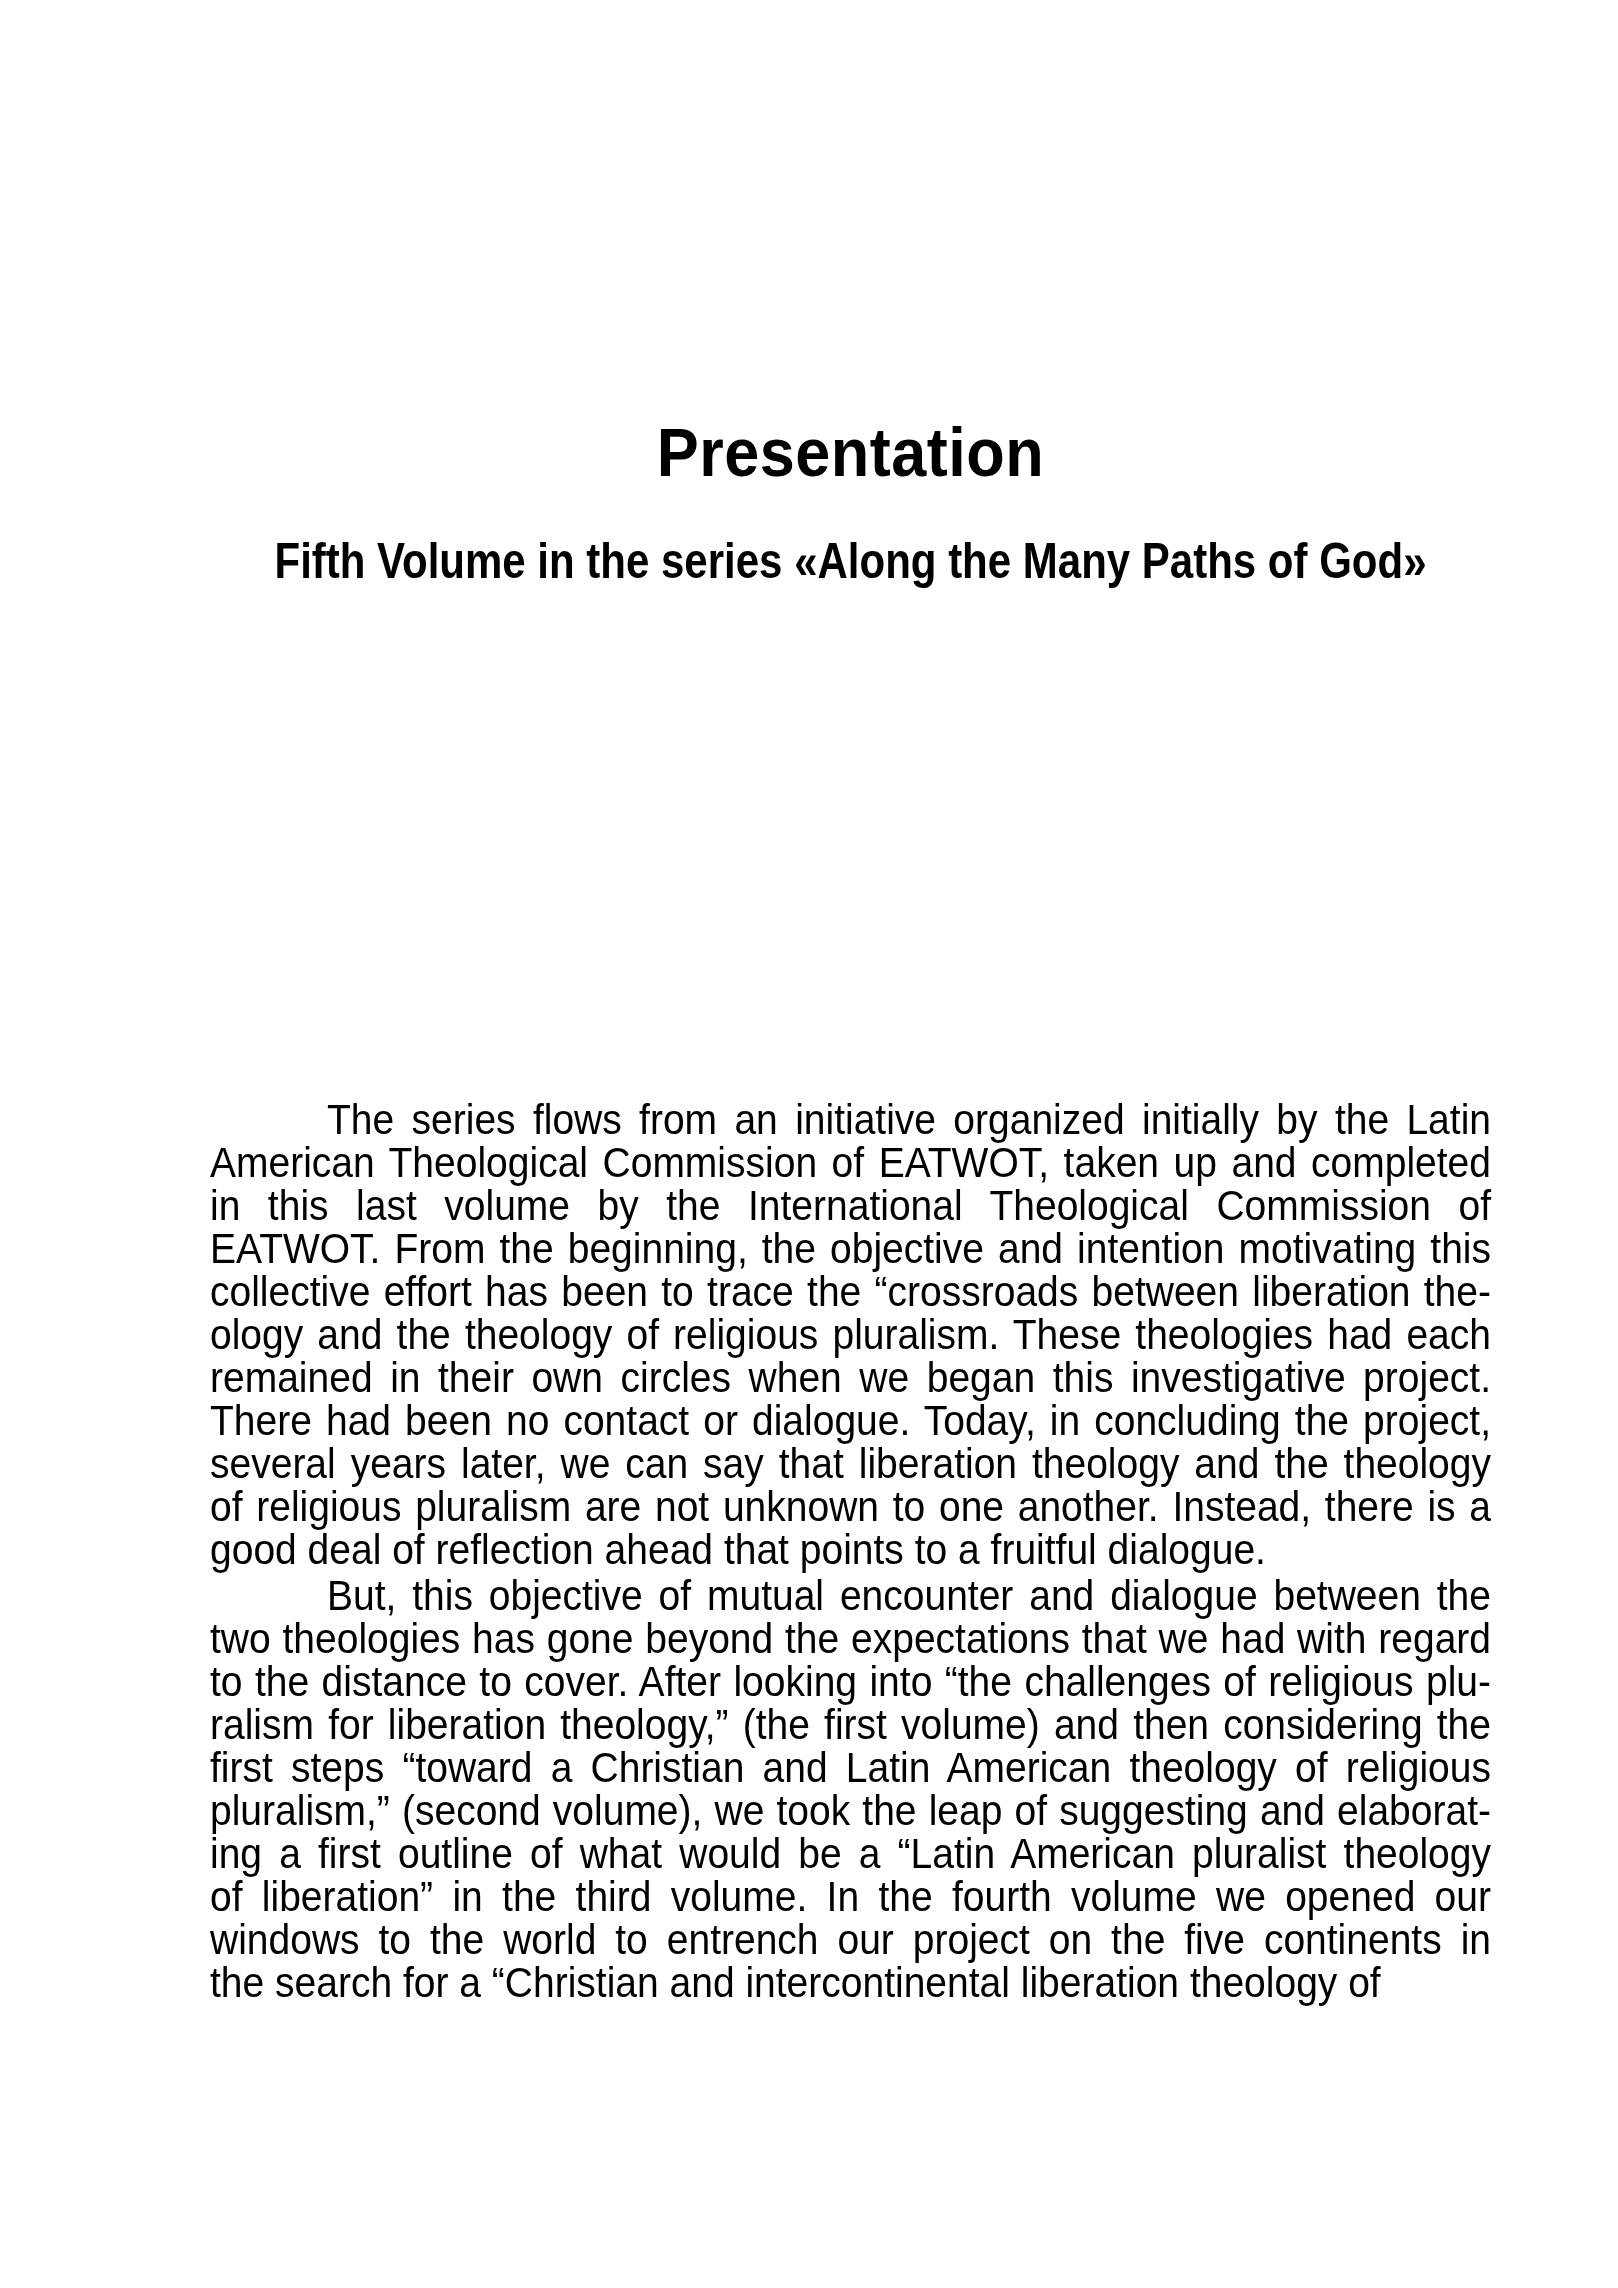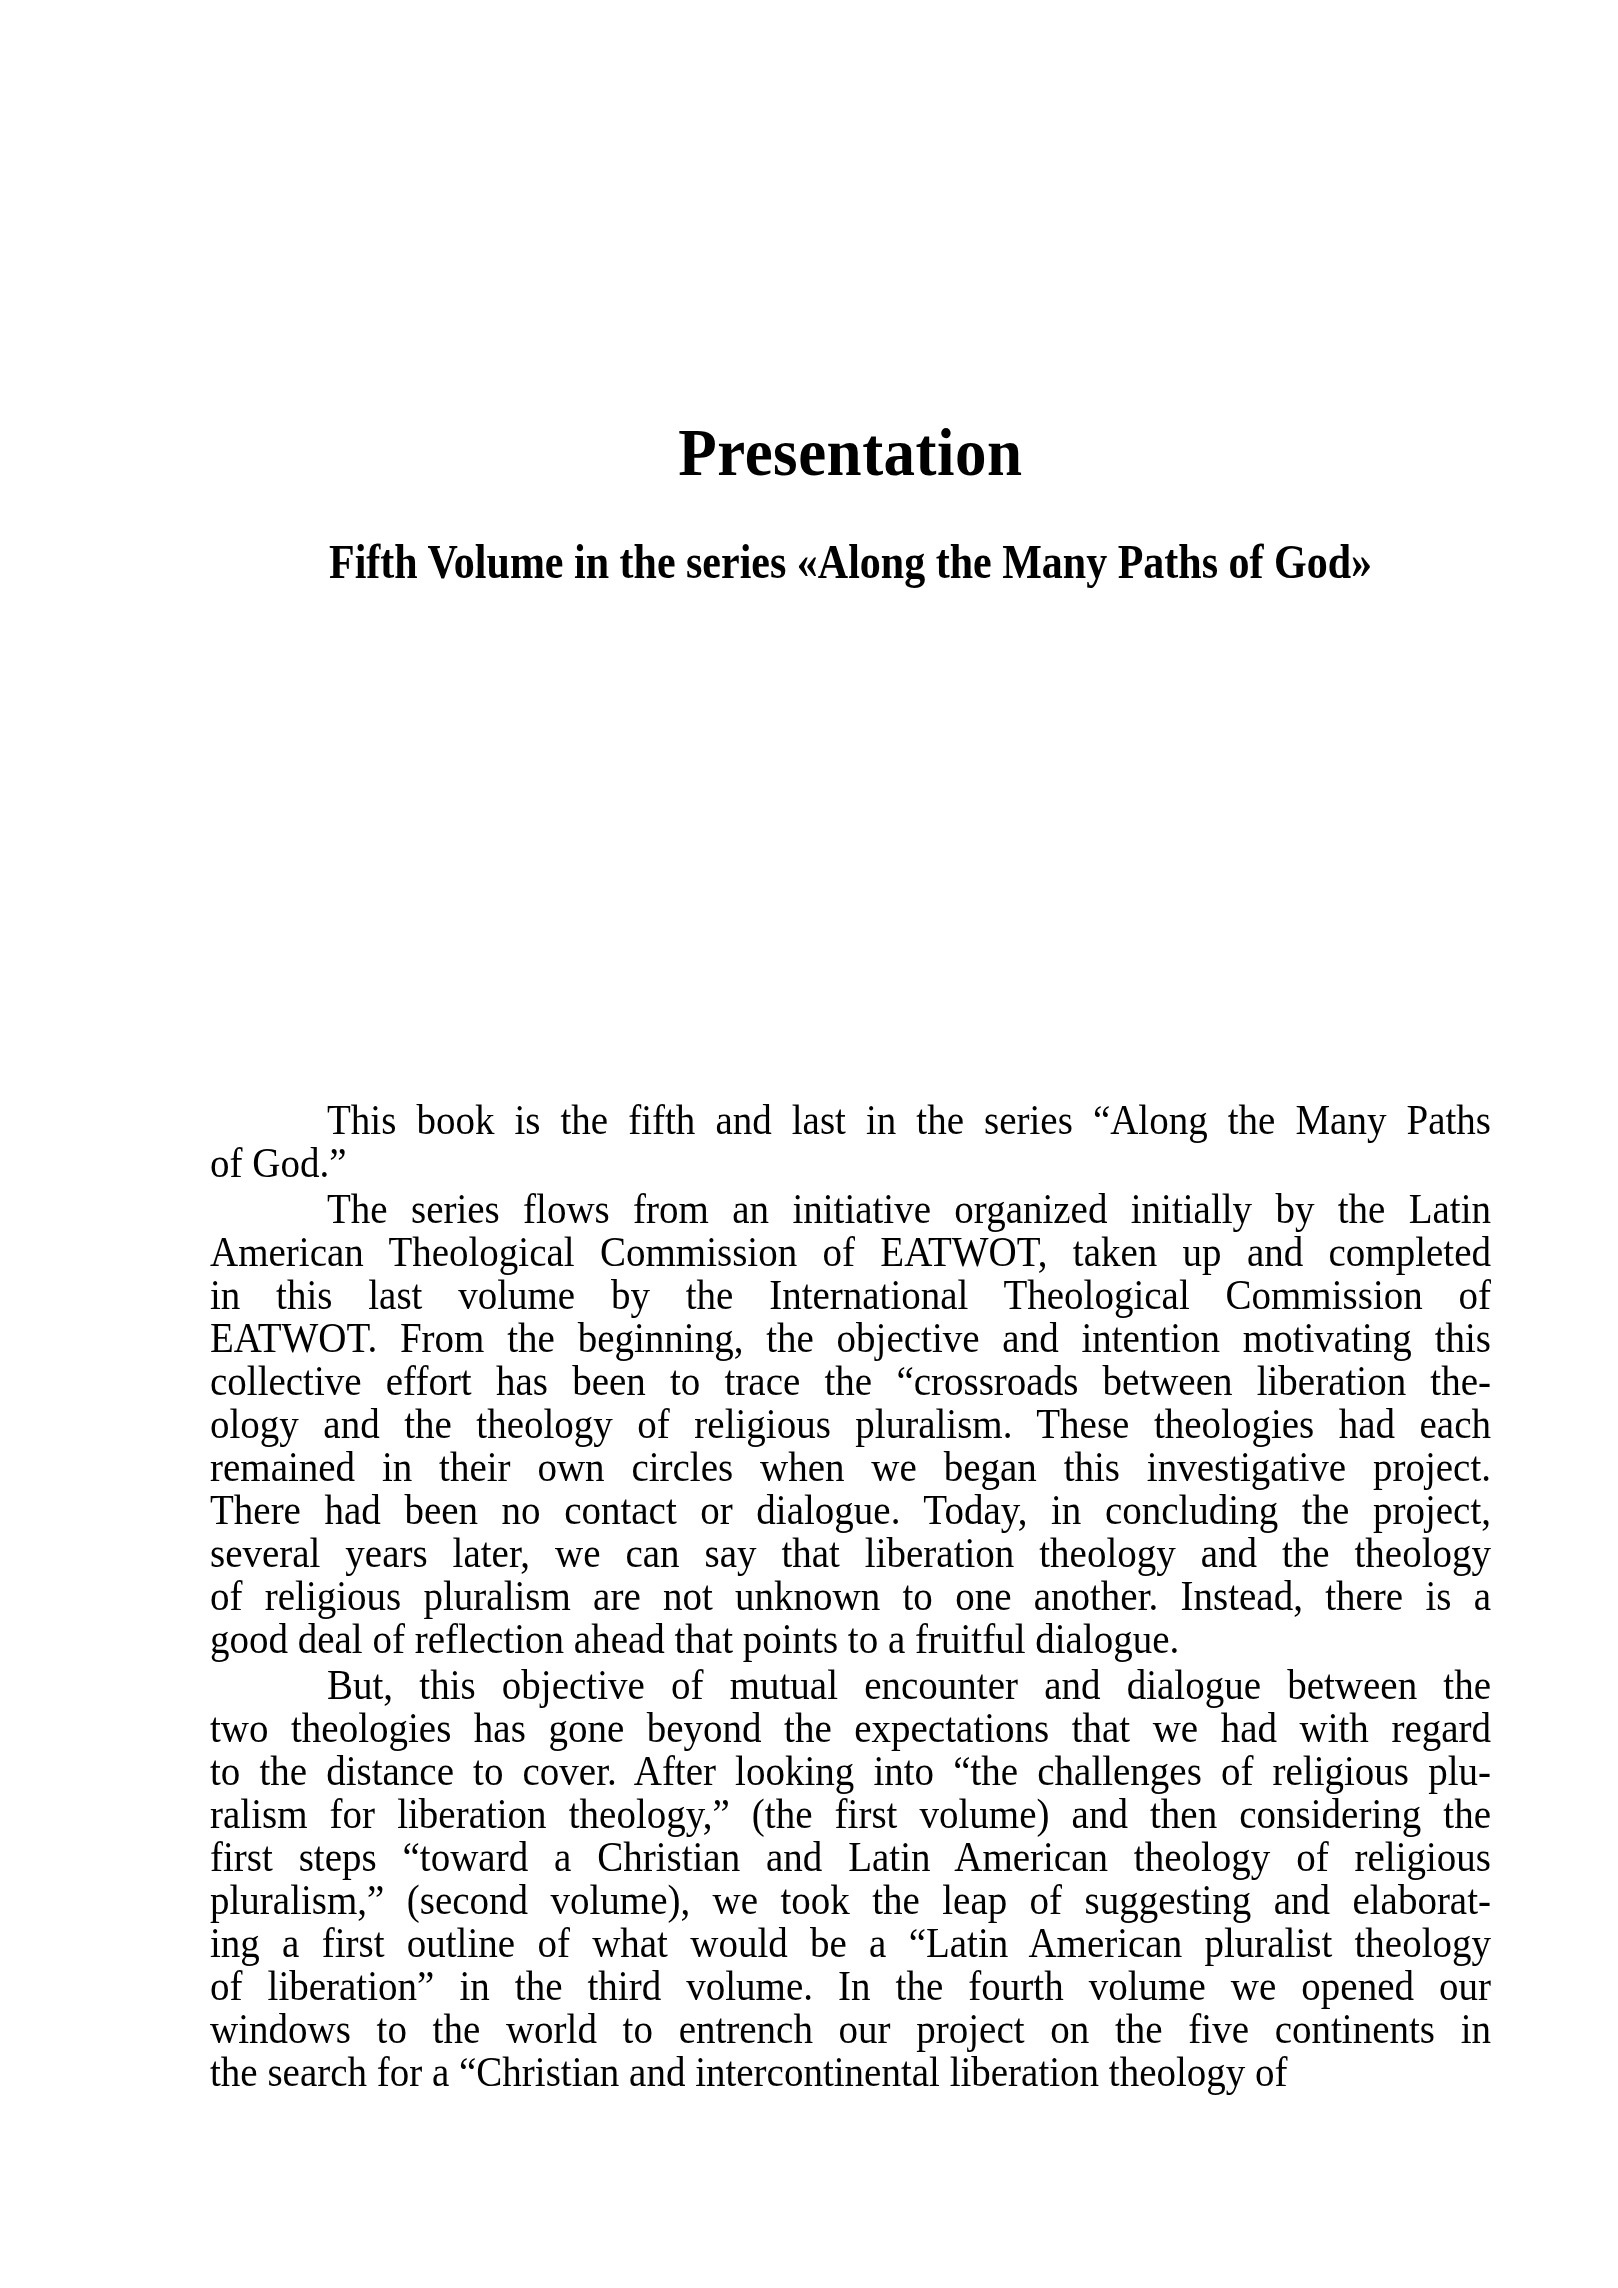--- a/index.html
+++ b/index.html
@@ -6,21 +6,21 @@
     margin: 0;
     padding: 0;
     background: #ffffff;
   }
   .page {
     position: relative;
     width: 1619px;
     height: 2289px;
     background: #ffffff;
     color: #000000;
-    font-family: Liberation Serif, serif;
+    font-family: Liberation Sans, sans-serif;
     overflow: hidden;
   }
   .title {
     position: absolute;
     top: 415px;
     left: 210px;
     width: 1281px;
     margin: 0;
     text-align: center;
     font-weight: bold;
@@ -69,24 +69,20 @@
   }
 </style>
 </head>
 <body>
 
 <div class="page">
   <h1 class="title">Presentation</h1>
   <h2 class="subtitle">Fifth Volume in the series «Along the Many Paths of God»</h2>
   <div class="body-text">
       <div class="para">
-        <div class="line first">This book is the fifth and last in the series “Along the Many Paths</div>
-        <div class="line last">of God.”</div>
-      </div>
-      <div class="para">
         <div class="line first">The series flows from an initiative organized initially by the Latin</div>
         <div class="line">American Theological Commission of EATWOT, taken up and completed</div>
         <div class="line">in this last volume by the International Theological Commission of</div>
         <div class="line">EATWOT. From the beginning, the objective and intention motivating this</div>
         <div class="line">collective effort has been to trace the “crossroads between liberation the-</div>
         <div class="line">ology and the theology of religious pluralism. These theologies had each</div>
         <div class="line">remained in their own circles when we began this investigative project.</div>
         <div class="line">There had been no contact or dialogue. Today, in concluding the project,</div>
         <div class="line">several years later, we can say that liberation theology and the theology</div>
         <div class="line">of religious pluralism are not unknown to one another. Instead, there is a</div>

